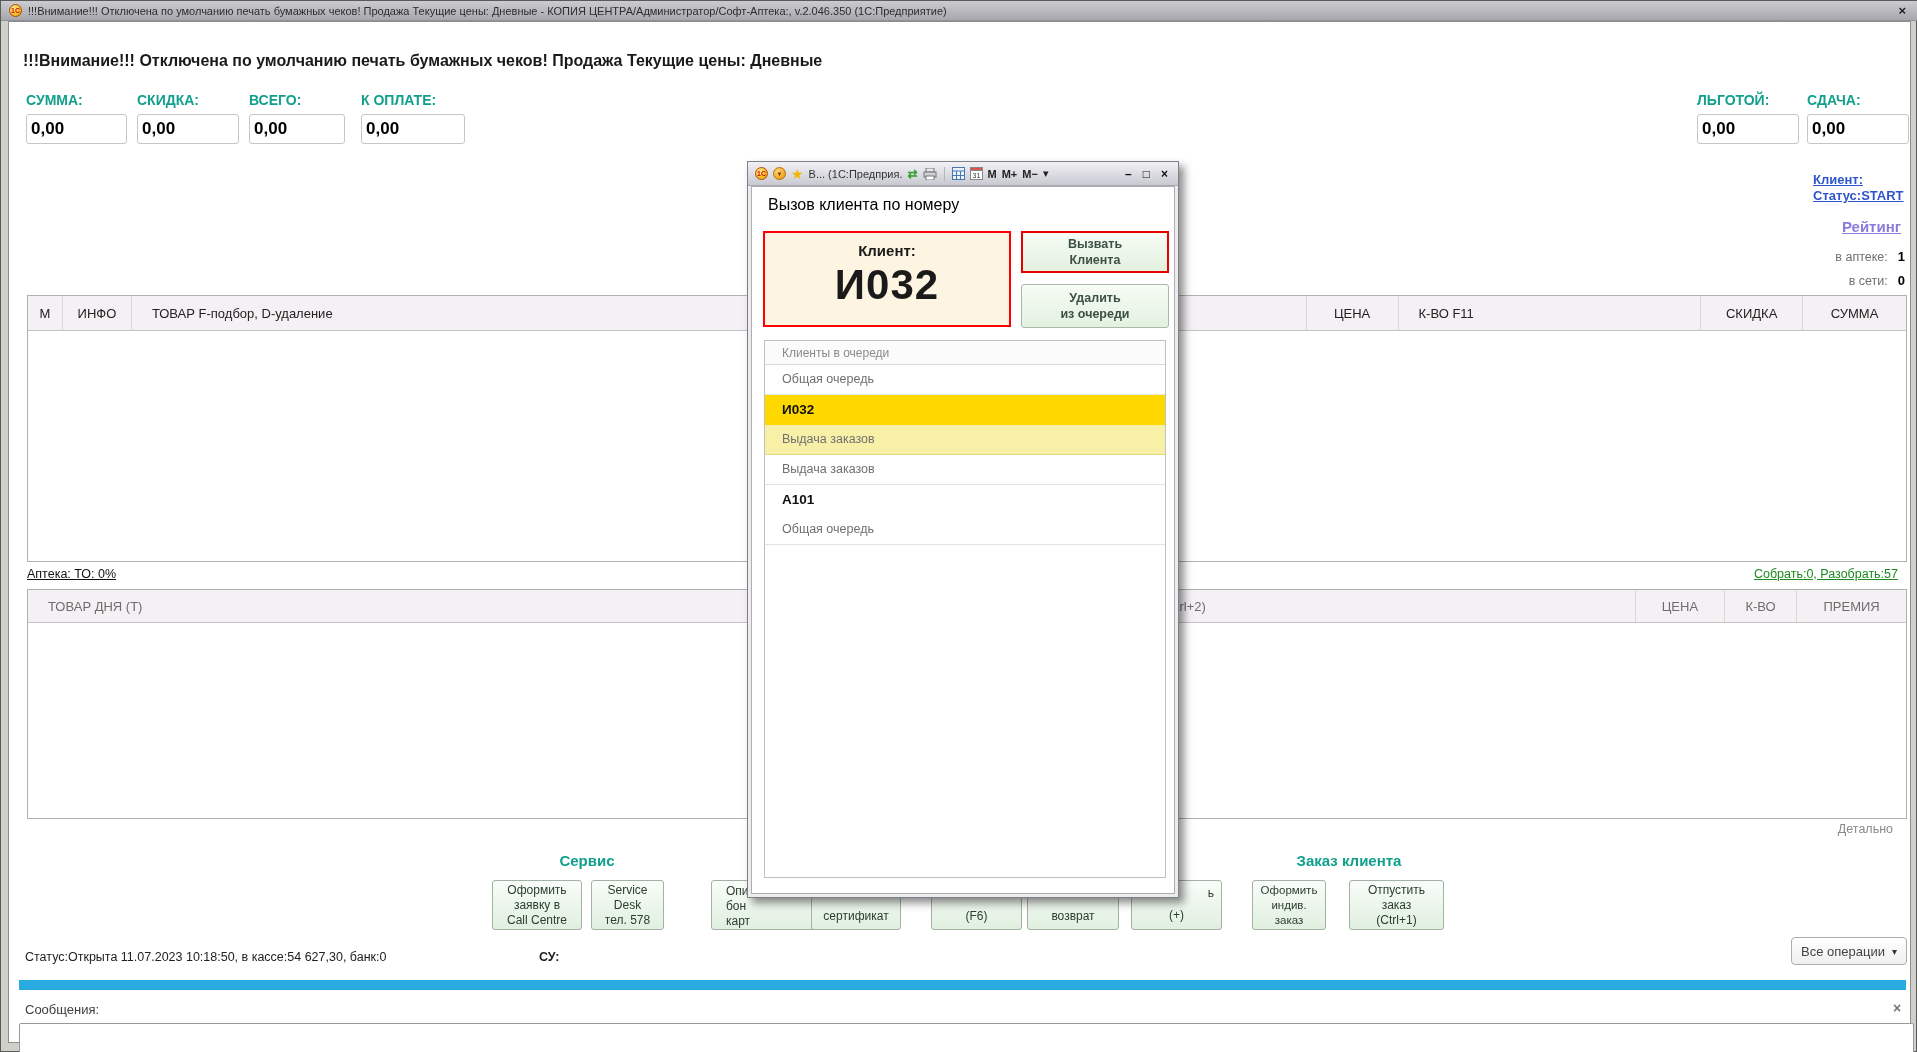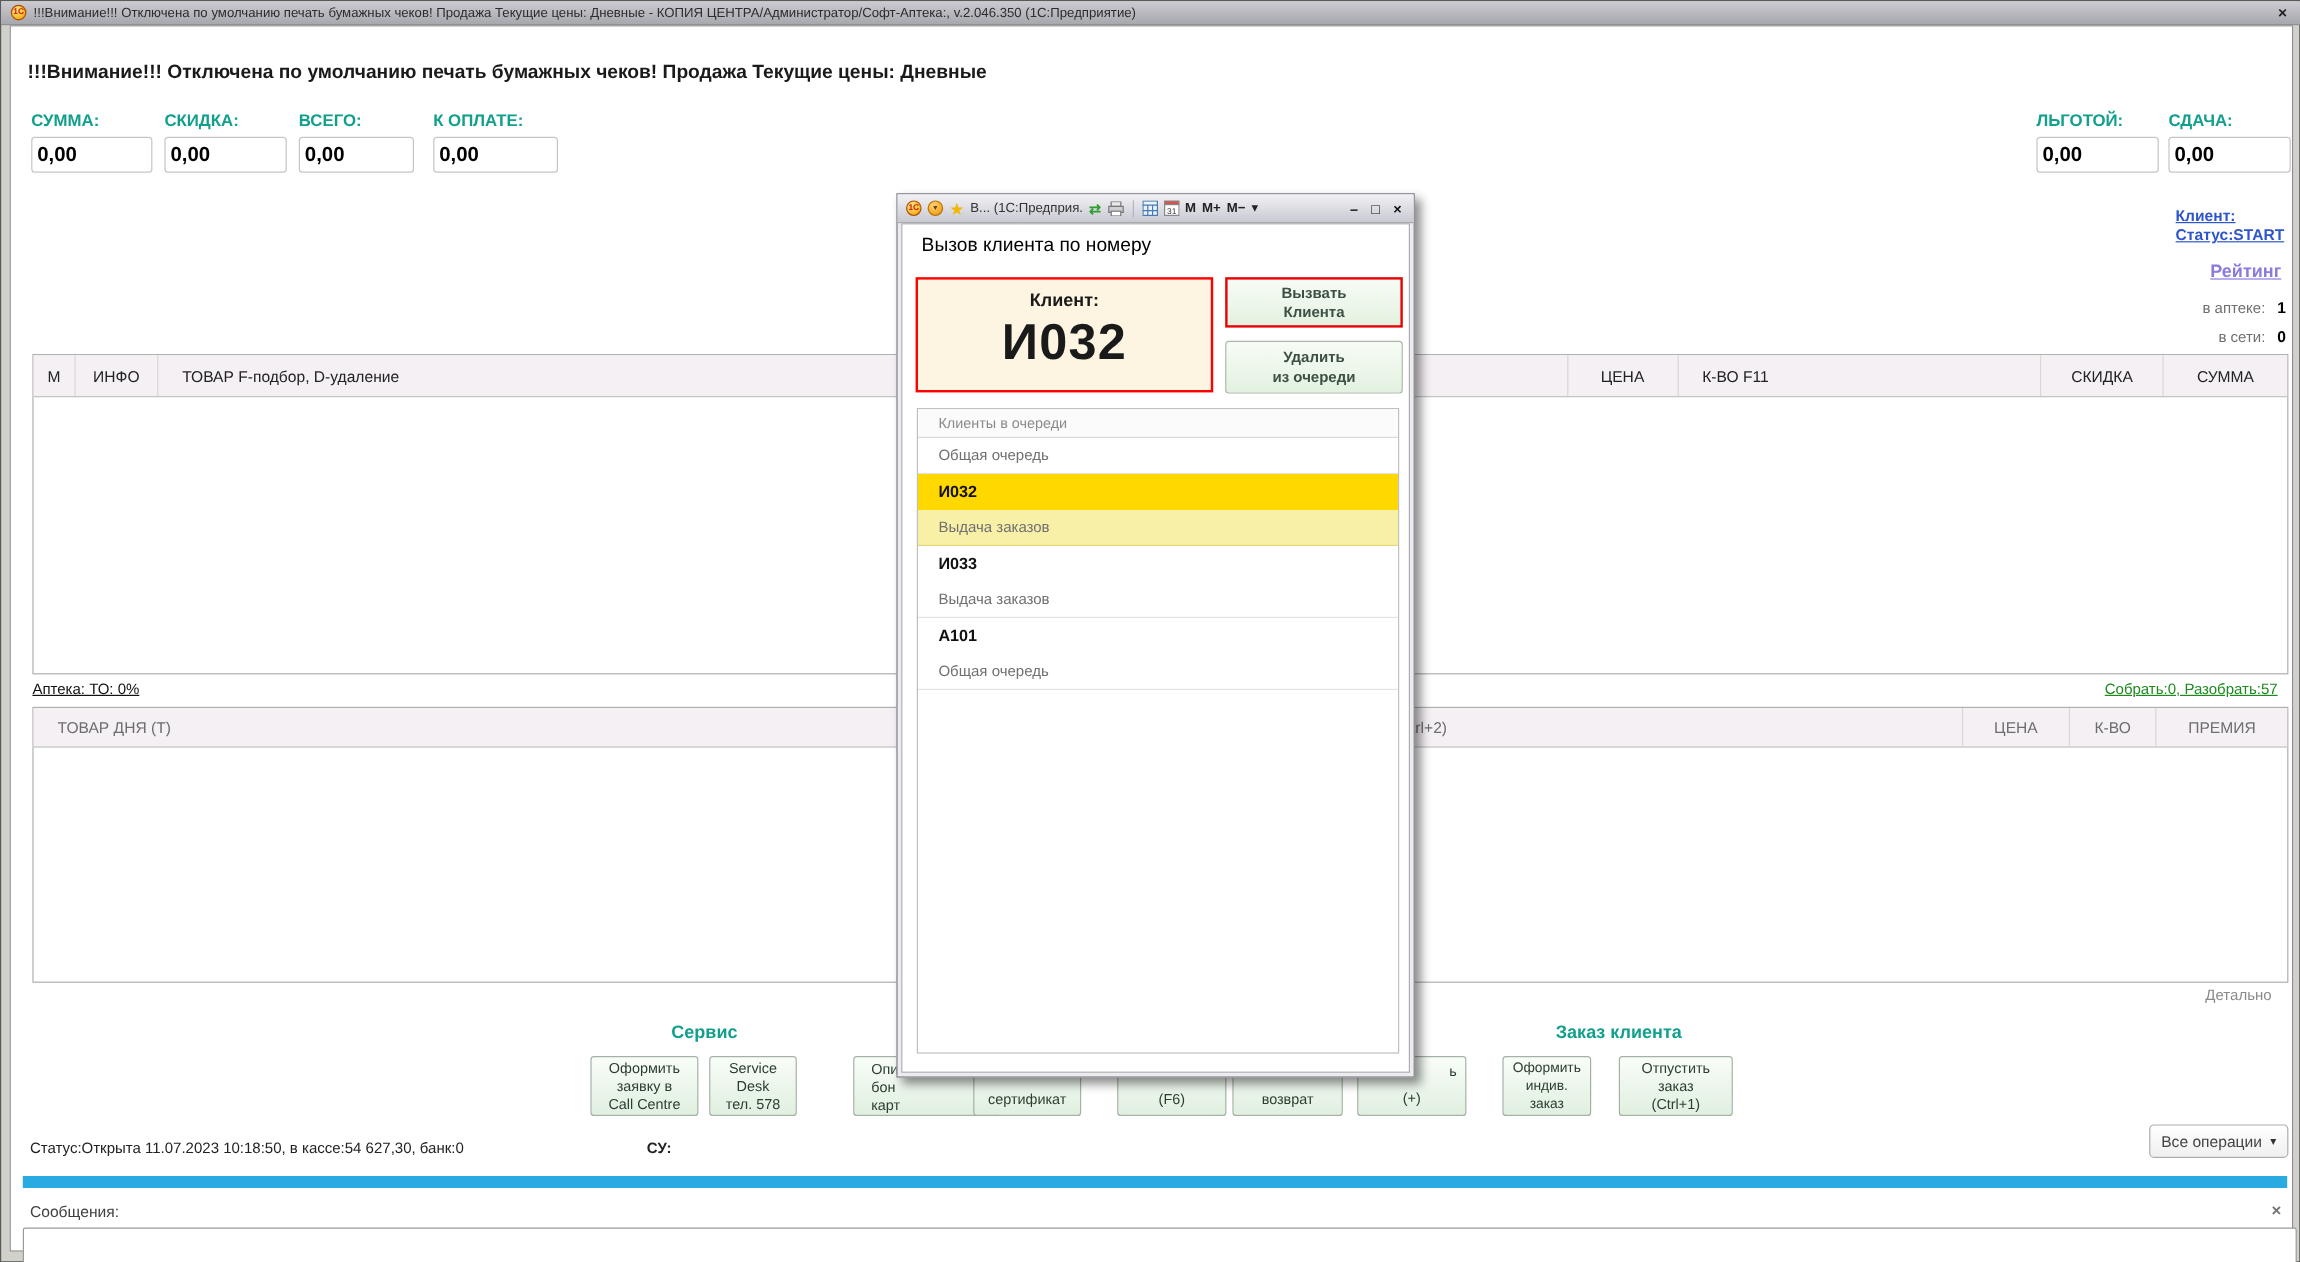--- a/index.html
+++ b/index.html
@@ -324,21 +324,20 @@
         <div class="q-head">Клиенты в очереди</div>
 
         <div>
           <div class="q-sub">Общая очередь</div>
         </div>
         <div>
           <div class="q-main sel">И032</div>
           <div class="q-sub sel">Выдача заказов</div>
         </div>
         <div>
-          <div class="q-main">И033</div>
           <div class="q-sub">Выдача заказов</div>
         </div>
         <div>
           <div class="q-main">А101</div>
           <div class="q-sub">Общая очередь</div>
         </div>
       </div>
     </div>
   </div>
 

